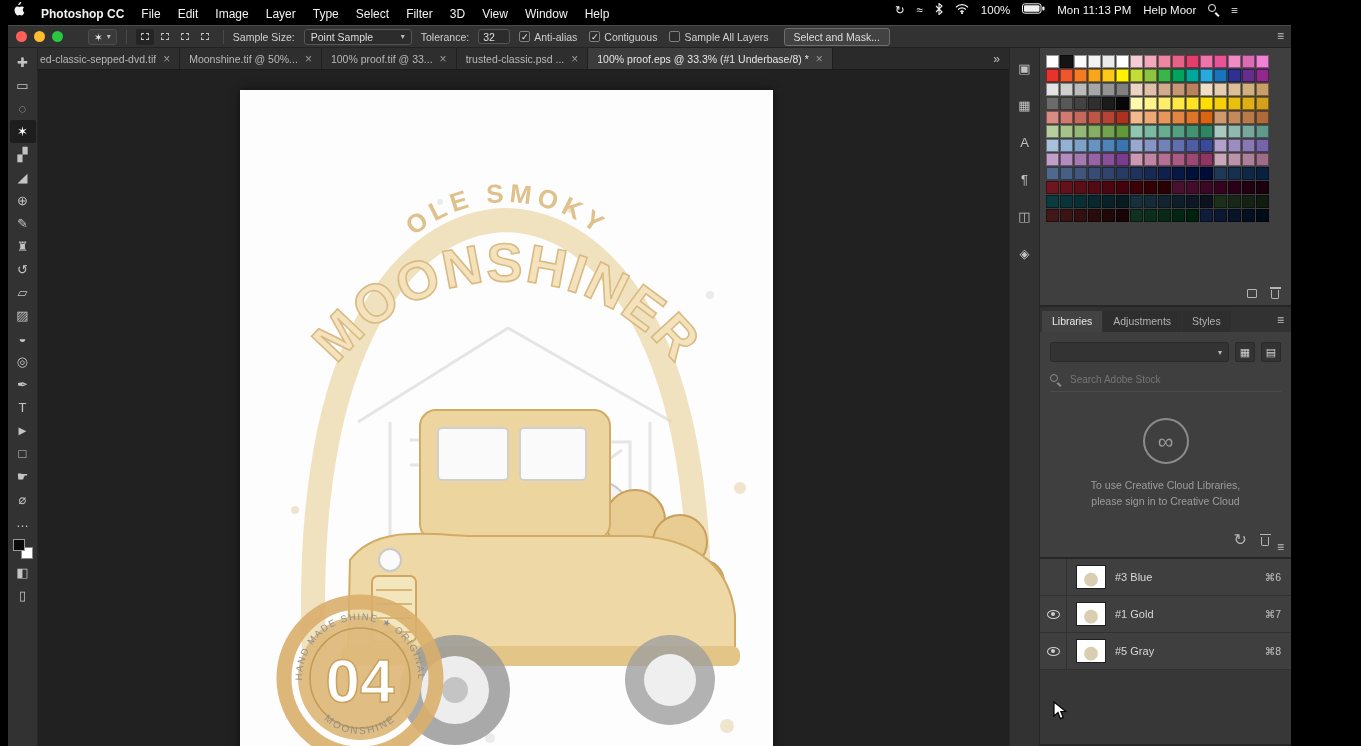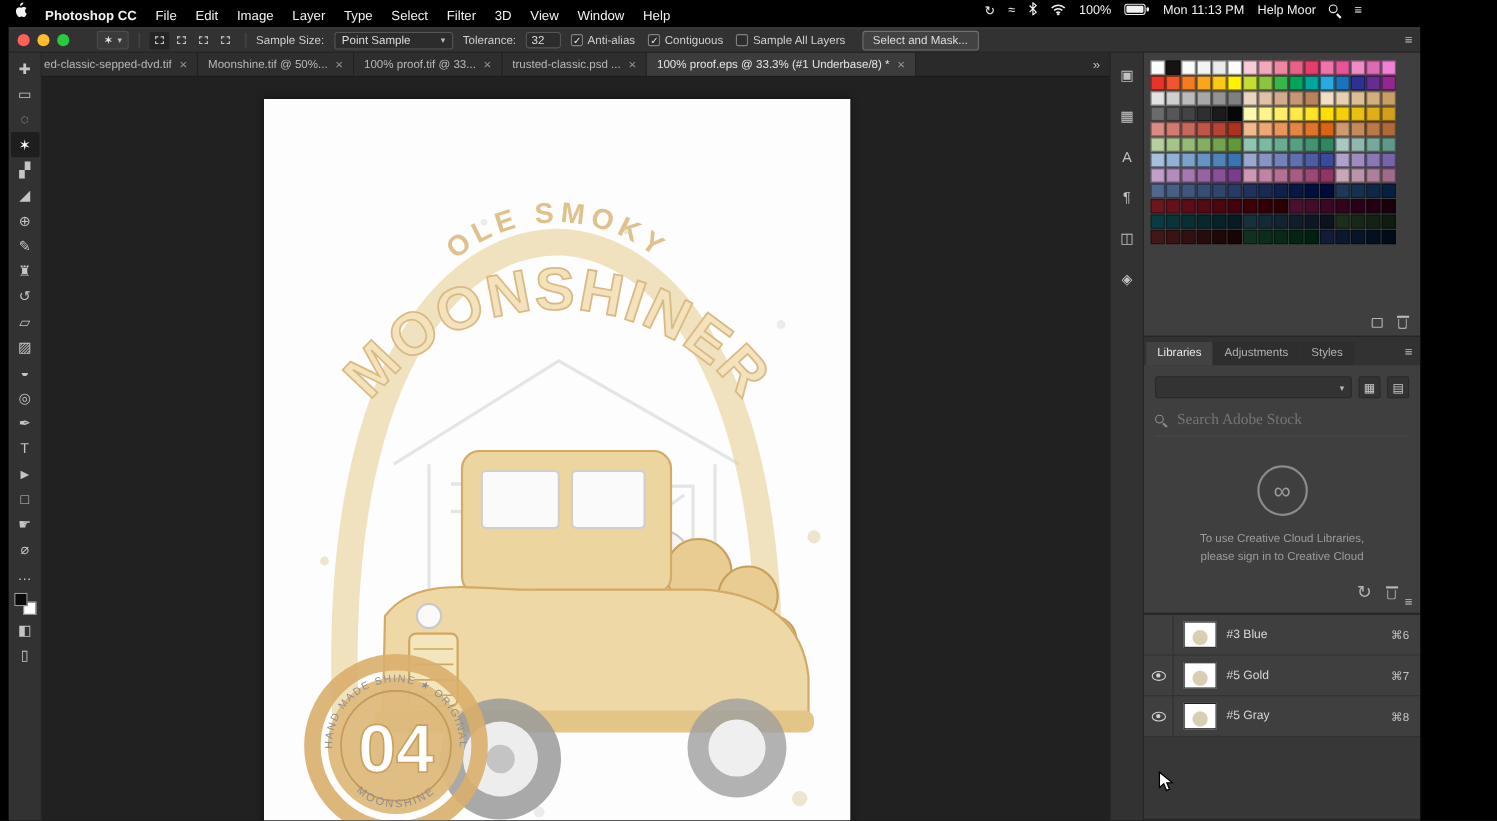--- a/index.html
+++ b/index.html
@@ -113,21 +113,21 @@
 
   .lib-body { padding:10px 10px 0; display:flex; flex-direction:column; flex:1; min-height:0; }
   .lib-row1 { display:flex; gap:6px; align-items:center; }
   .lib-dropdown { flex:1; height:20px; background:#333; border:1px solid #2a2a2a; border-radius:3px;
     display:flex; align-items:center; justify-content:flex-end; padding:0 6px; color:#999; }
   .lib-viewbtn { width:20px; height:20px; background:#333; border:1px solid #2a2a2a; border-radius:2px;
     display:flex; align-items:center; justify-content:center; color:#cfcfcf; font-size:11px; }
   .lib-search { margin-top:11px; display:flex; align-items:center; gap:7px; color:#8b8b8b;
     border-bottom:1px solid #4b4b4b; padding-bottom:5px; font-size:10.5px; }
   .lib-search input { background:transparent; border:none; outline:none; color:#9a9a9a;
-    font-size:14px; font-family:Liberation Serif, serif; width:170px; }
+    font-size:10px; font-family:Liberation Sans, sans-serif; width:170px; }
   .cc-area { text-align:center; margin-top:26px; color:#9c9c9c; font-size:10.5px; line-height:1.5; }
   .cc-logo { width:46px; height:46px; border-radius:50%; border:2px solid #8b8b8b; margin:0 auto 14px;
     display:flex; align-items:center; justify-content:center; font-size:22px; color:#9a9a9a; }
   .lib-footer { margin-top:auto; display:flex; justify-content:flex-end; align-items:center;
     gap:14px; padding:7px 12px 8px; color:#b5b5b5; }
 
   .channel-list { flex:1; overflow:hidden; background:#373737; }
   .channel-row { height:37px; display:flex; align-items:center; background:#3f3f3f;
     border-bottom:1px solid #313131; padding-right:10px; }
   .eye-well { width:27px; flex:0 0 27px; align-self:stretch; display:flex; align-items:center;
@@ -646,21 +646,21 @@
                 <span class="eye-well"></span>
                 <span class="ch-thumb"></span>
                 <span class="ch-name">#3 Blue</span>
                 <span class="ch-key">⌘6</span>
               </div>
               <div class="channel-row">
                 <span class="eye-well">
                   <span class="eye"></span>
                 </span>
                 <span class="ch-thumb"></span>
-                <span class="ch-name">#5 Gold</span>
+                <span class="ch-name">#1 Gold</span>
                 <span class="ch-key">⌘7</span>
               </div>
               <div class="channel-row">
                 <span class="eye-well">
                   <span class="eye"></span>
                 </span>
                 <span class="ch-thumb"></span>
                 <span class="ch-name">#5 Gray</span>
                 <span class="ch-key">⌘8</span>
               </div>

